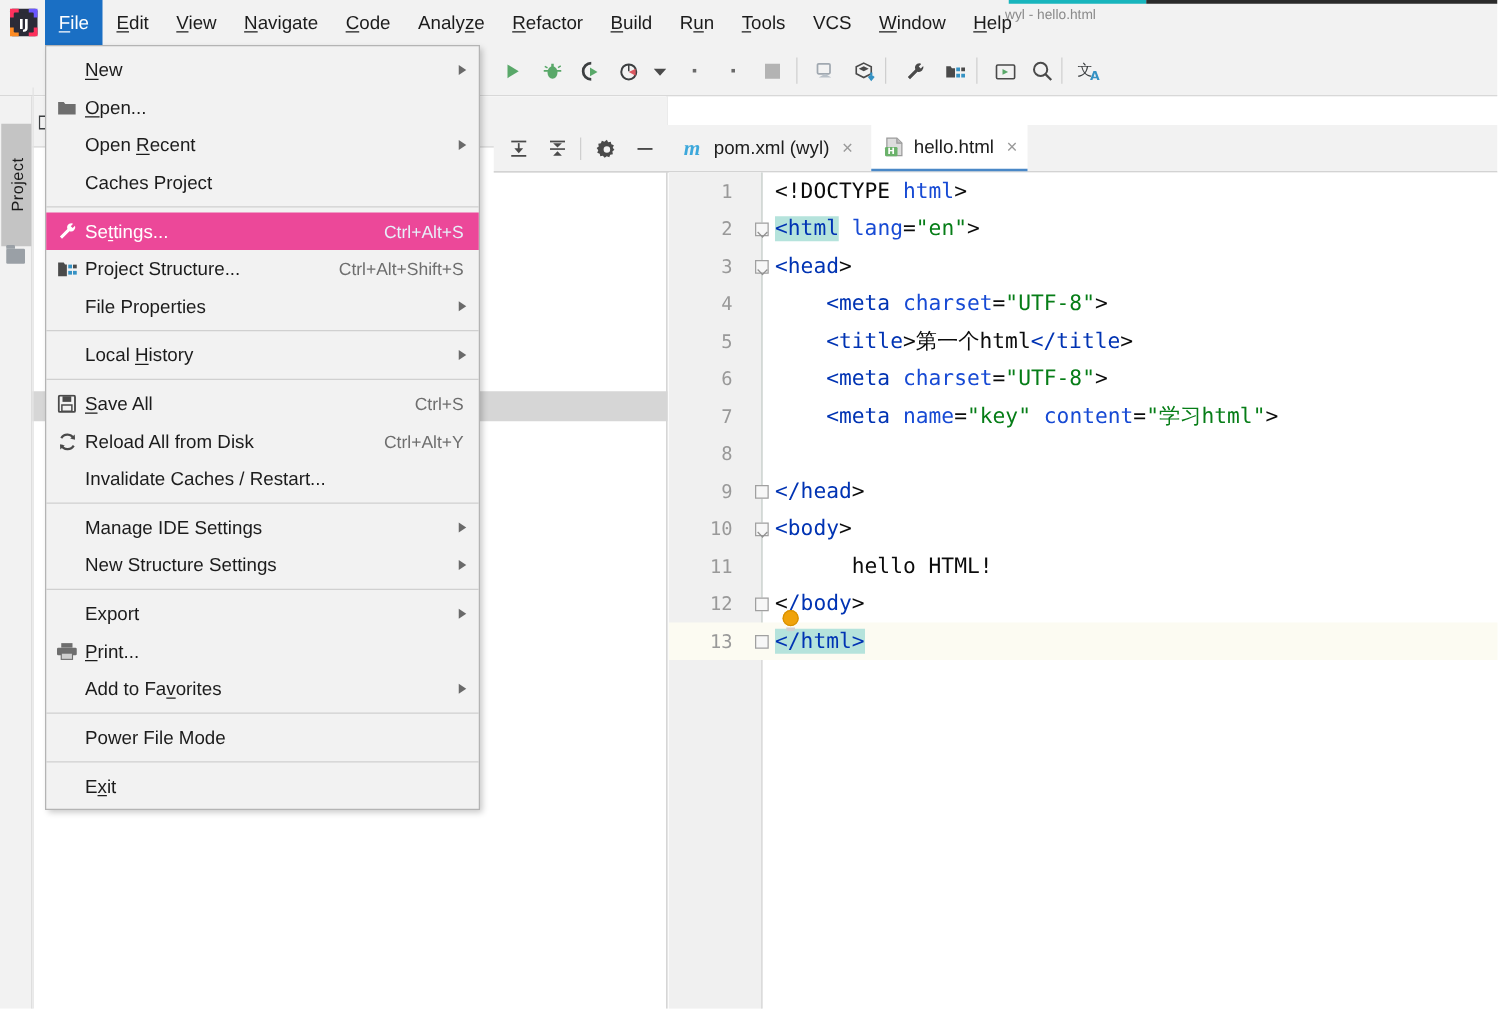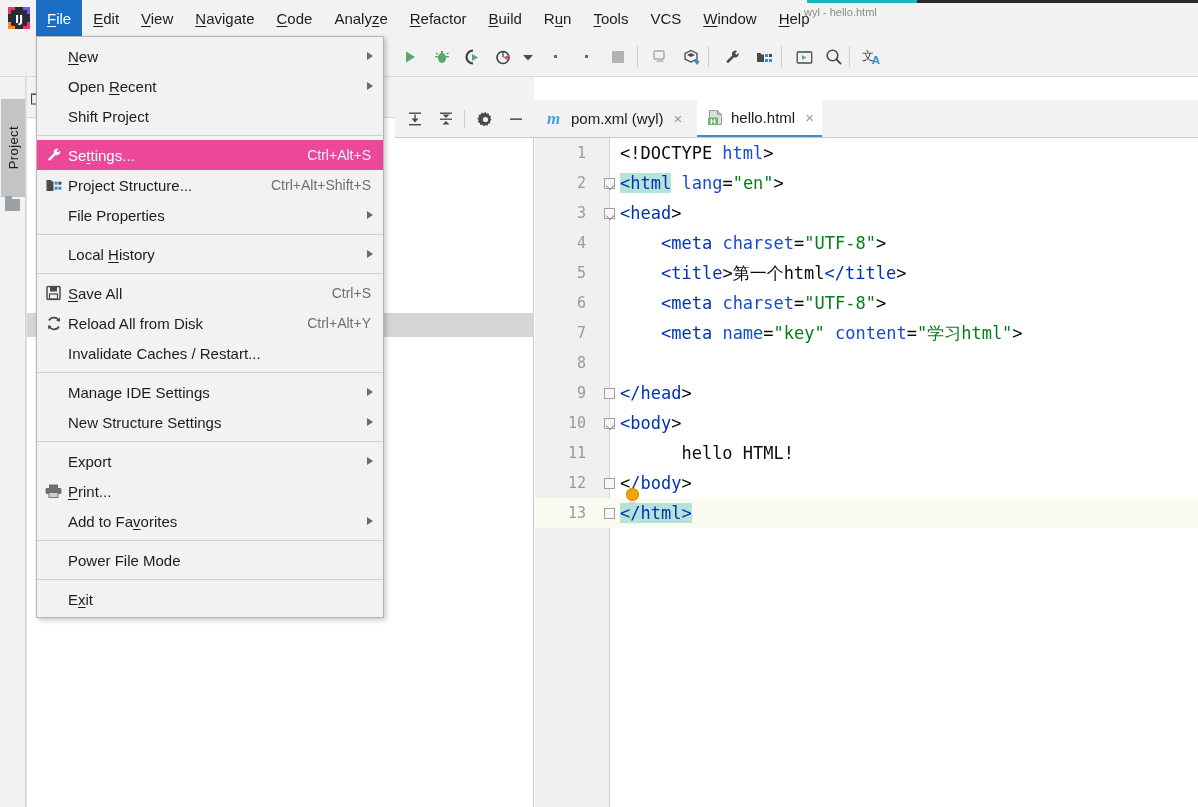--- a/index.html
+++ b/index.html
@@ -496,25 +496,33 @@
     <div class="bulb" style="left:91px; top:350px;"></div>
   </div>
 
   <div class="dropdown">
     <div id="file-menu-host">
         <div class="mrow">
           <span class="mlabel"><u>N</u>ew</span>
           <span class="marrow"></span>
         </div>
         <div class="mrow">
+          <span class="micon">
+            <svg width="15" height="12" viewBox="0 0 15 12">
+              <path d="M0.5 1 L5 1 L6.2 2.6 L14.5 2.6 L14.5 11 L0.5 11 Z" fill="#6e6e6e"></path>
+            </svg>
+          </span>
+          <span class="mlabel"><u>O</u>pen...</span>
+        </div>
+        <div class="mrow">
           <span class="mlabel">Open <u>R</u>ecent</span>
           <span class="marrow"></span>
         </div>
         <div class="mrow">
-          <span class="mlabel">Shift Project</span>
+          <span class="mlabel">Caches Project</span>
         </div>
         <div class="msep"></div>
         <div class="mrow sel">
           <span class="micon">
             <svg width="16" height="16" viewBox="0 0 16 16">
               <path d="M11 1a3.4 3.4 0 0 0-3.1 4.7l-6 6 1.7 1.7 6-6A3.4 3.4 0 0 0 14 3l-1.9 1.9-1.5-1.5L12.5 1.5A3.4 3.4 0 0 0 11 1z" fill="#ffffff"></path>
             </svg>
           </span>
           <span class="mlabel">Se<u>t</u>tings...</span>
           <span class="maccel">Ctrl+Alt+S</span>

